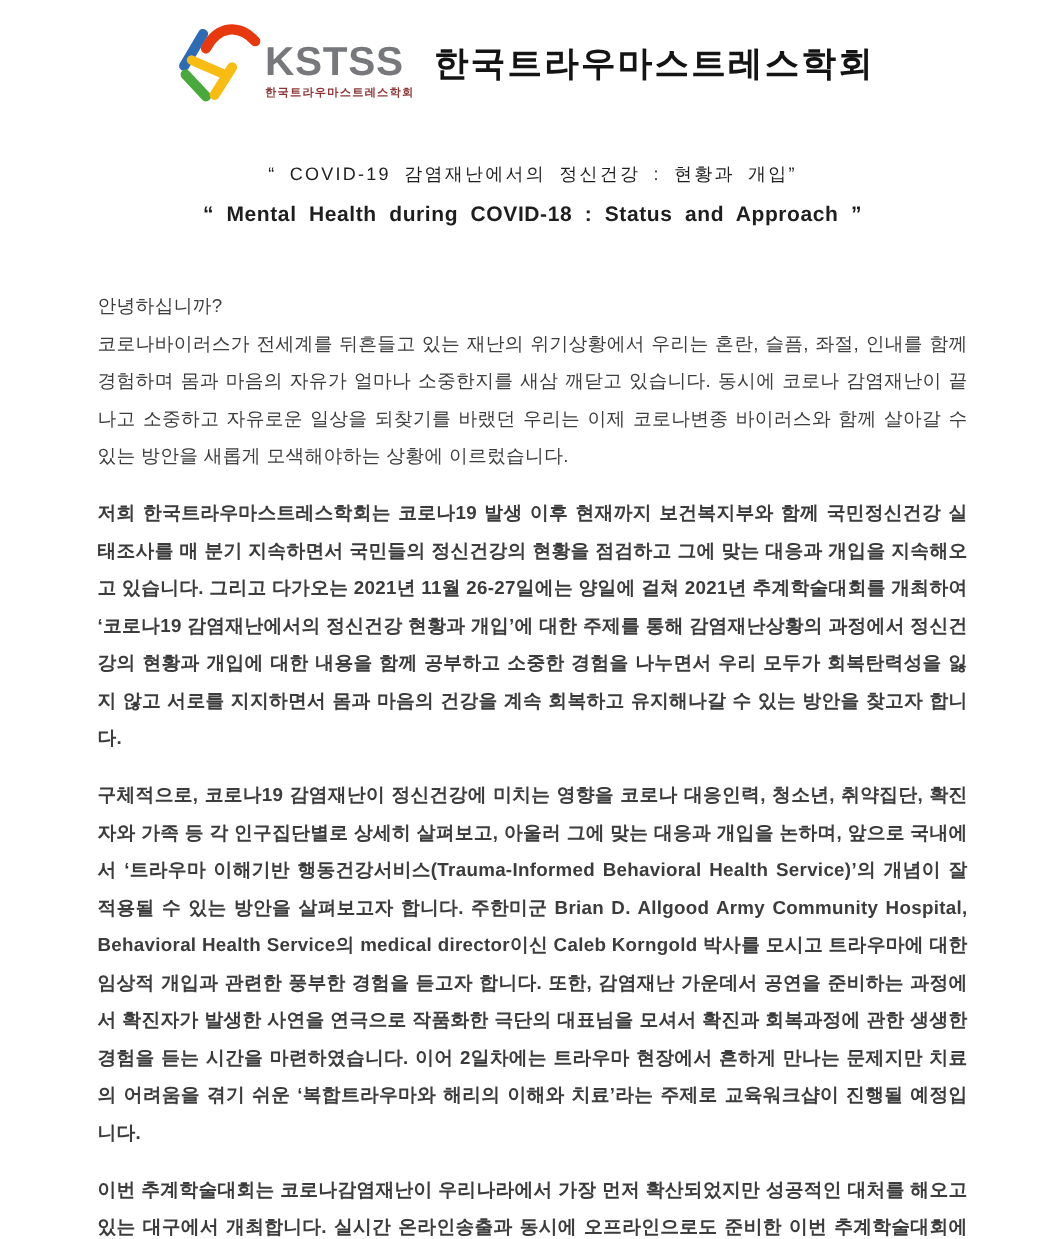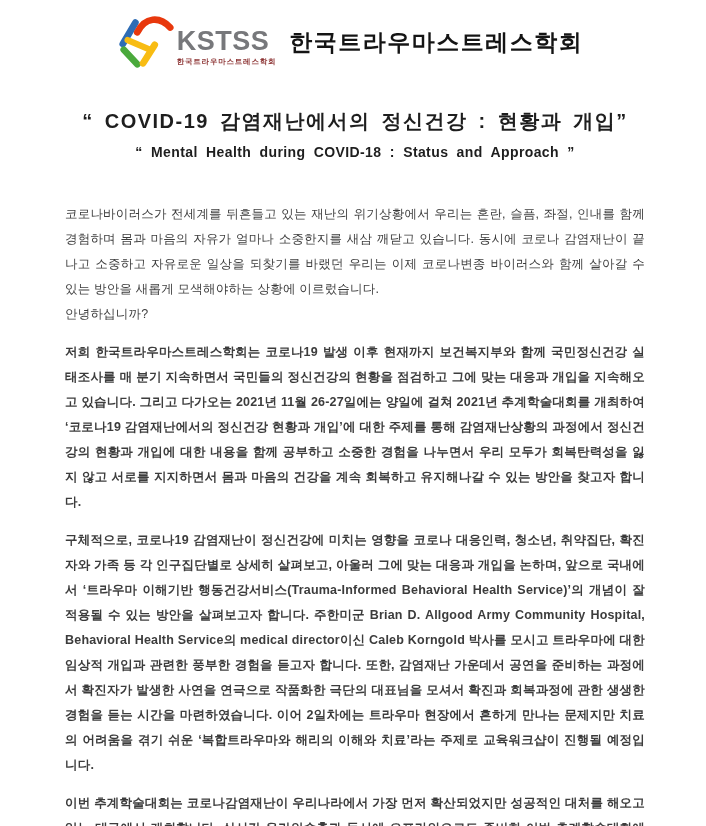--- a/index.html
+++ b/index.html
@@ -57,22 +57,22 @@
   
   .title-block { margin-top: 36px; text-align: center; color: #1e1e1e; }
   .title-line1 {
     font-size: 15.5px;
     font-weight: 800;
     letter-spacing: 1px;
     word-spacing: 5px;
   }
   .title-line2 {
     margin-top: 9px;
-    font-size: 20px;
-    font-weight: 700;
+    font-size: 12px;
+    font-weight: 400;
     letter-spacing: 1.5px;
     word-spacing: 4px;
   }
   .title-line3 {
     margin-top: 9px;
     font-size: 14px;
     font-weight: 800;
     letter-spacing: 0.4px;
     word-spacing: 4px;
   }
@@ -110,21 +110,21 @@
     </div>
     <div class="org-name">한국트라우마스트레스학회</div>
   </header>
 
   <section class="title-block">
     <div class="title-line2">“ COVID-19 감염재난에서의 정신건강 : 현황과 개입”</div>
     <div class="title-line3">“ Mental Health during COVID-18 : Status and Approach ”</div>
   </section>
 
   <section class="letter-body">
+    <p>안녕하십니까?</p>
     <p>코로나바이러스가 전세계를 뒤흔들고 있는 재난의 위기상황에서 우리는 혼란, 슬픔, 좌절, 인내를 함께 경험하며 몸과 마음의 자유가 얼마나 소중한지를 새삼 깨닫고 있습니다. 동시에 코로나 감염재난이 끝나고 소중하고 자유로운 일상을 되찾기를 바랬던 우리는 이제 코로나변종 바이러스와 함께 살아갈 수 있는 방안을 새롭게 모색해야하는 상황에 이르렀습니다.</p>
-    <p>안녕하십니까?</p>
     <p class="para">저희 한국트라우마스트레스학회는 코로나19 발생 이후 현재까지 보건복지부와 함께 국민정신건강 실태조사를 매 분기 지속하면서 국민들의 정신건강의 현황을 점검하고 그에 맞는 대응과 개입을 지속해오고 있습니다. 그리고 다가오는 2021년 11월 26-27일에는 양일에 걸쳐 2021년 추계학술대회를 개최하여 ‘코로나19 감염재난에서의 정신건강 현황과 개입’에 대한 주제를 통해 감염재난상황의 과정에서 정신건강의 현황과 개입에 대한 내용을 함께 공부하고 소중한 경험을 나누면서 우리 모두가 회복탄력성을 잃지 않고 서로를 지지하면서 몸과 마음의 건강을 계속 회복하고 유지해나갈 수 있는 방안을 찾고자 합니다.</p>
     <p class="para">구체적으로, 코로나19 감염재난이 정신건강에 미치는 영향을 코로나 대응인력, 청소년, 취약집단, 확진자와 가족 등 각 인구집단별로 상세히 살펴보고, 아울러 그에 맞는 대응과 개입을 논하며, 앞으로 국내에서 ‘트라우마 이해기반 행동건강서비스(Trauma-Informed Behavioral Health Service)’의 개념이 잘 적용될 수 있는 방안을 살펴보고자 합니다. 주한미군 Brian D. Allgood Army Community Hospital, Behavioral Health Service의 medical director이신 Caleb Korngold 박사를 모시고 트라우마에 대한 임상적 개입과 관련한 풍부한 경험을 듣고자 합니다. 또한, 감염재난 가운데서 공연을 준비하는 과정에서 확진자가 발생한 사연을 연극으로 작품화한 극단의 대표님을 모셔서 확진과 회복과정에 관한 생생한 경험을 듣는 시간을 마련하였습니다. 이어 2일차에는 트라우마 현장에서 흔하게 만나는 문제지만 치료의 어려움을 겪기 쉬운 ‘복합트라우마와 해리의 이해와 치료’라는 주제로 교육워크샵이 진행될 예정입니다.</p>
     <p class="para">이번 추계학술대회는 코로나감염재난이 우리나라에서 가장 먼저 확산되었지만 성공적인 대처를 해오고있는 대구에서 개최합니다. 실시간 온라인송출과 동시에 오프라인으로도 준비한 이번 추계학술대회에 곧 뵙기를 희망하며, 참여하시는 모든 분들께 의미있는 시간이 되도록 열심히 준비하겠습니다.</p>
 
   </section>
 
 </div>
 
 </body></html>

